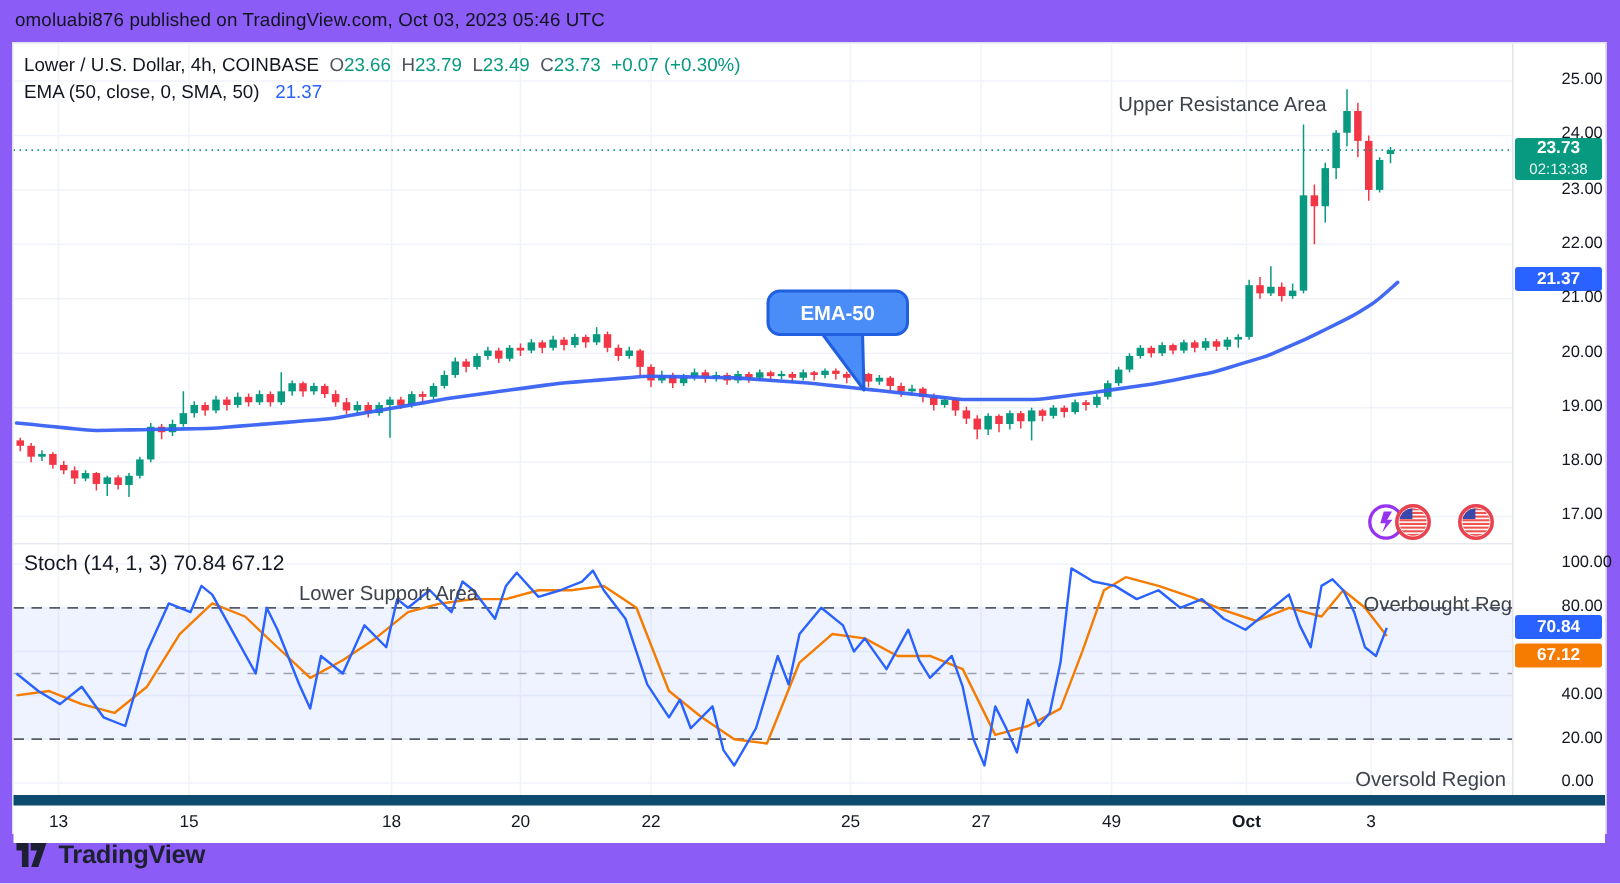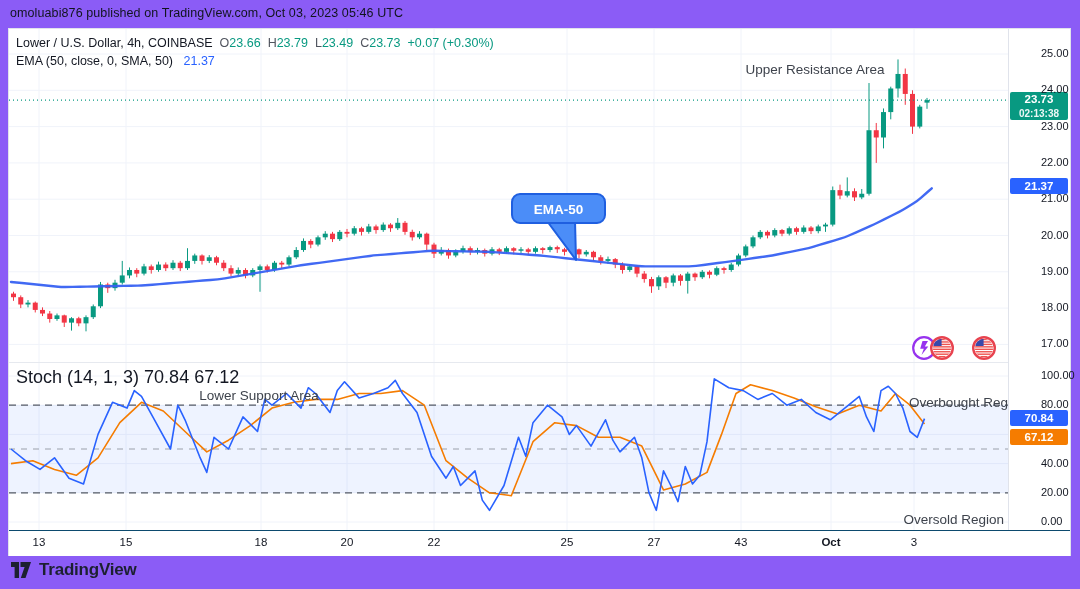--- a/index.html
+++ b/index.html
@@ -9,30 +9,30 @@
   .chartbox{position:absolute;left:8px;top:28px;width:1063px;height:528px;border:1px solid #E0E3EB;box-sizing:border-box;background:#fff;}
   .pane-svg{position:absolute;left:0;display:block;}
   #mainSvg{top:0;}
   #stochSvg{top:334px;}
   .vsep{position:absolute;left:999px;top:0;width:1px;height:501px;background:#E0E3EB;}
   .hsep{position:absolute;left:0;top:333px;width:999px;height:1px;background:#E6E9EF;}
   .axis-col{position:absolute;left:1000px;top:0;width:61px;height:501px;font-size:11px;color:#131722;}
   .axlab{position:absolute;left:8px;white-space:nowrap;margin-left:24px;}
   .badge{position:absolute;left:1px;width:58px;text-align:center;color:#fff;border-radius:2px;box-sizing:border-box;}
   .badge .b1{font-size:11.5px;font-weight:700;line-height:15px;}
-  .badge .b2{font-size:10px;font-weight:700;line-height:13px;opacity:.92;}
+  .badge .b2{font-size:10px;font-weight:400;line-height:13px;opacity:.92;}
   .badge.slim{height:16px;line-height:16px;font-size:11.5px;font-weight:700;}
-  .timeaxis{position:absolute;left:0;top:501px;width:1061px;height:25px;border-top:1px solid #0c4a6e;font-size:11.5px;color:#131722;background:#fff;}
+  .timeaxis{position:absolute;left:0;top:501px;width:1061px;height:25px;border-top:7px solid #0c4a6e;font-size:11.5px;color:#131722;background:#fff;}
   .tlab{position:absolute;top:5px;transform:translateX(-50%);}
   .tlab.bold{font-weight:700;}
   .legend{position:absolute;left:7px;top:5px;font-size:12.5px;color:#131722;line-height:18px;white-space:nowrap;}
   .legend .lab{color:#50545e;margin-left:7px;}
   .legend .grn{color:#089981;}
   .legend .blu{color:#2962FF;}
-  .stoch-legend{position:absolute;left:7px;top:338px;font-size:18px;color:#131722;white-space:nowrap;}
+  .stoch-legend{position:absolute;left:7px;top:338px;font-size:14px;color:#131722;white-space:nowrap;}
   .tvlogo{position:absolute;left:10px;top:560px;display:flex;align-items:center;gap:7px;color:#1C2030;}
   .tvlogo .txt{font-size:17px;font-weight:600;letter-spacing:-0.2px;}
 </style>
 </head>
 <body>
 
 <div class="stage">
 
   <div class="attr">omoluabi876 published on TradingView.com, Oct 03, 2023 05:46 UTC</div>
 
@@ -432,21 +432,21 @@
       </div>
 
     <div class="timeaxis" id="timeAxis">
         <div class="tlab" style="left: 30px;">13</div>
         <div class="tlab" style="left: 117px;">15</div>
         <div class="tlab" style="left: 252px;">18</div>
         <div class="tlab" style="left: 338px;">20</div>
         <div class="tlab" style="left: 425px;">22</div>
         <div class="tlab" style="left: 558px;">25</div>
         <div class="tlab" style="left: 645px;">27</div>
-        <div class="tlab" style="left: 732px;">43</div>
+        <div class="tlab" style="left: 732px;">49</div>
         <div class="tlab bold" style="left: 822px;">Oct</div>
         <div class="tlab" style="left: 905px;">3</div>
       </div>
   </div>
 
   <div class="tvlogo">
     <svg width="22" height="18" viewBox="0 0 22 18">
       <polygon points="1,1 9,1 9,17 4.6,17 4.6,6 1,6" fill="#1C2030"></polygon>
       <polygon points="10.5,1 21,1 15.5,17 10.8,17 14.6,6 10.5,6" fill="#1C2030"></polygon>
     </svg>

